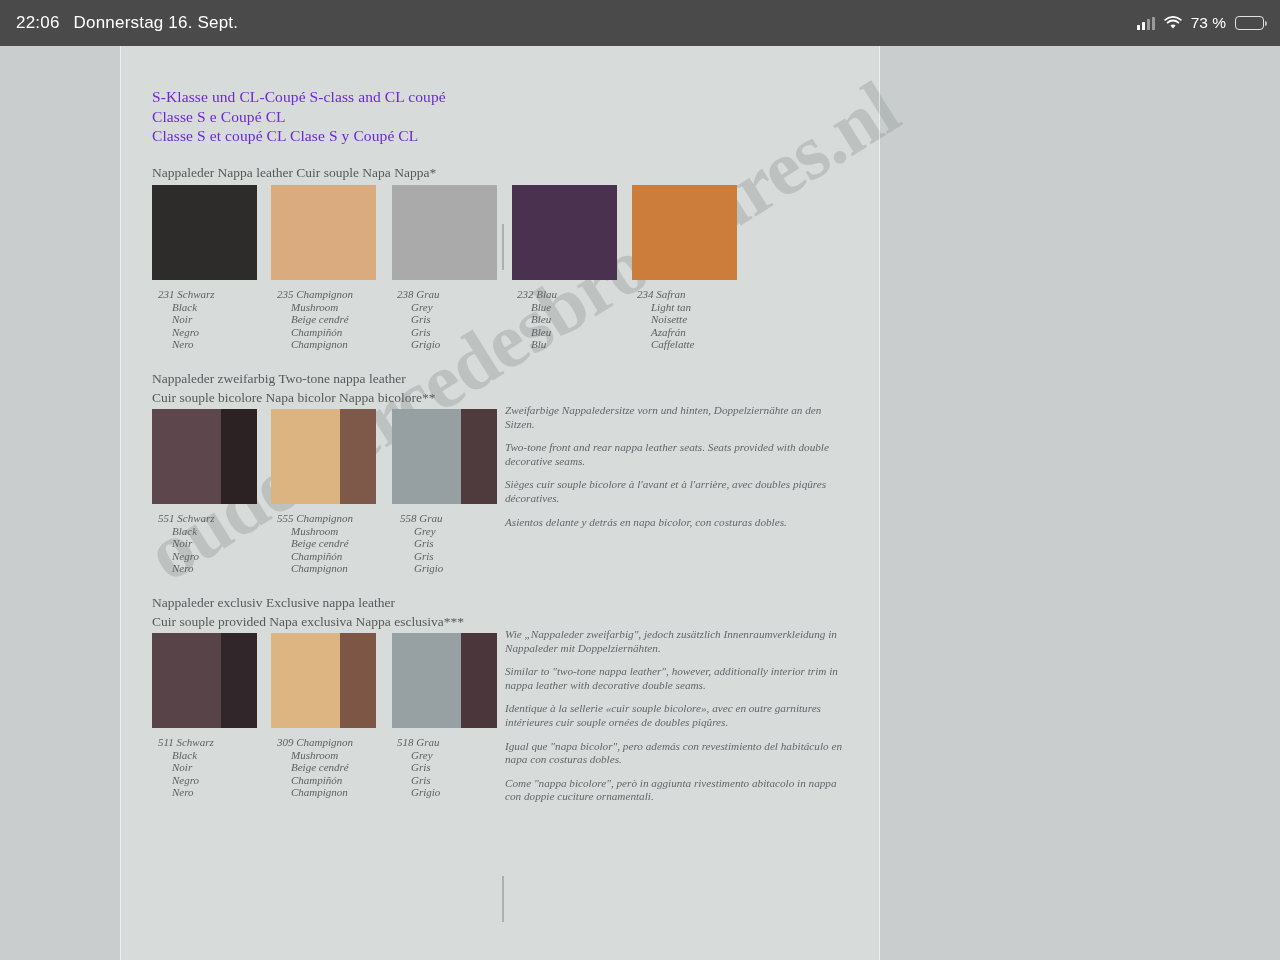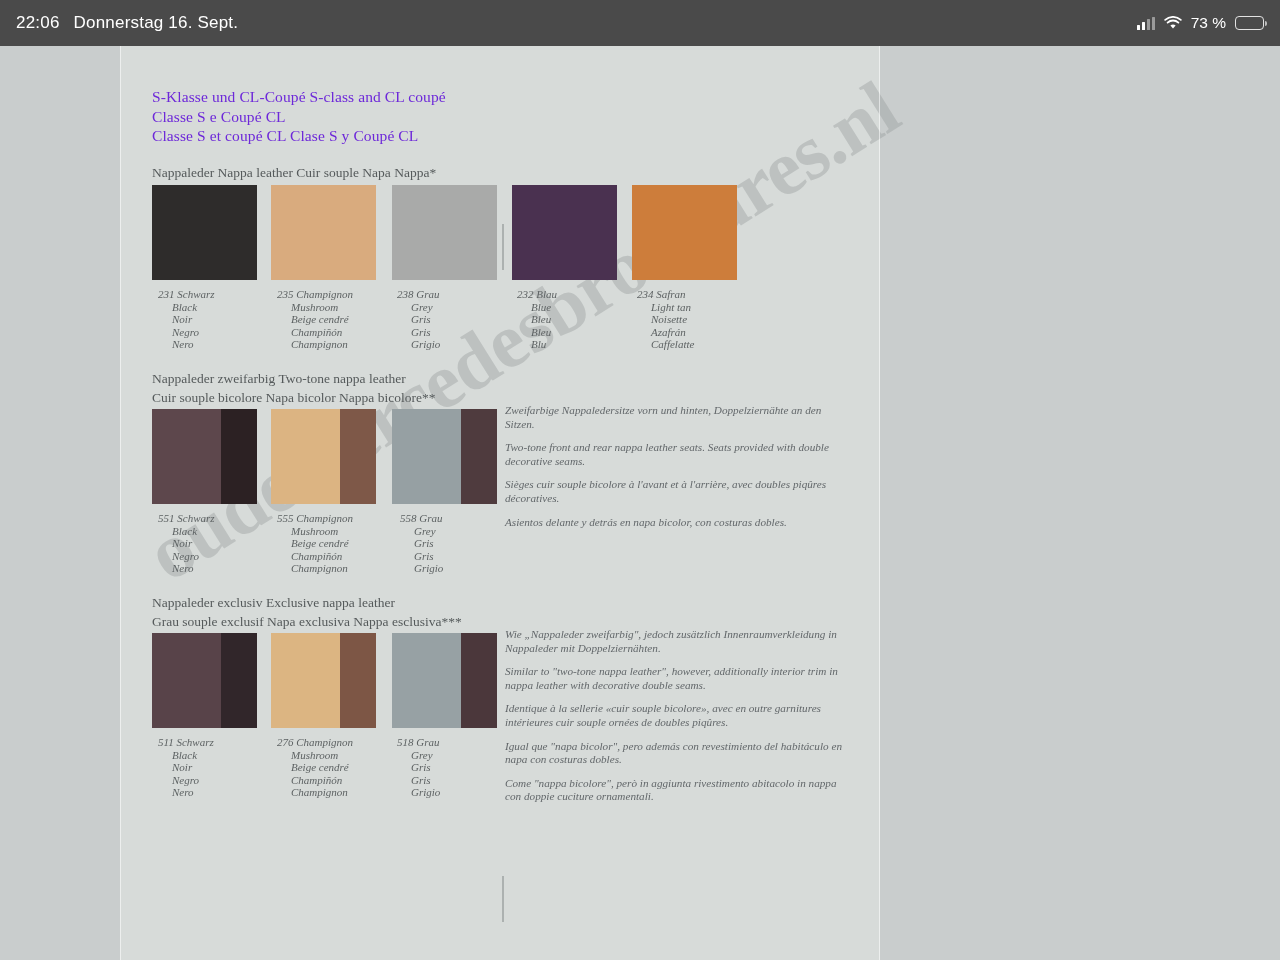--- a/index.html
+++ b/index.html
@@ -407,42 +407,42 @@
 
         <div class="para-block" style="left:385px; top:358px;">
           <p>Zweifarbige Nappaledersitze vorn und hinten, Doppelziernähte an den Sitzen.</p>
           <p>Two-tone front and rear nappa leather seats. Seats provided with double  decorative seams.</p>
           <p>Sièges cuir souple bicolore à l'avant et à l'arrière, avec doubles piqûres décoratives.</p>
           <p>Asientos delante y detrás en napa bicolor, con costuras dobles.</p>
         </div>
 
         <div class="section-head" style="top:548px;">
           <div>Nappaleder exclusiv  Exclusive nappa leather</div>
-          <div>Grau souple exclusif  Napa exclusiva  Nappa esclusiva***</div>
+          <div>Cuir souple provided  Napa exclusiva  Nappa esclusiva***</div>
         </div>
 
         <div class="swatch" style="left:32px; top:587px; width:105px; height:95px;">
           <div class="main" style="width:66%; background:#584349;"></div>
           <div class="accent" style="width:34%; background:#31262a;"></div>
         </div>
         <div class="legend" style="left:38px; top:690px;">
           <div class="code-line"><span class="code">511</span>
             <span>Schwarz</span></div>
           <span class="sub">Black</span>
           <span class="sub">Noir</span>
           <span class="sub">Negro</span>
           <span class="sub">Nero</span>
         </div>
 
         <div class="swatch" style="left:151px; top:587px; width:105px; height:95px;">
           <div class="main" style="width:66%; background:#dcb582;"></div>
           <div class="accent" style="width:34%; background:#7d5645;"></div>
         </div>
         <div class="legend" style="left:157px; top:690px;">
-          <div class="code-line"><span class="code">276</span>
+          <div class="code-line"><span class="code">309</span>
             <span>Champignon</span></div>
           <span class="sub">Mushroom</span>
           <span class="sub">Beige cendré</span>
           <span class="sub">Champiñón</span>
           <span class="sub">Champignon</span>
         </div>
 
         <div class="swatch" style="left:272px; top:587px; width:105px; height:95px;">
           <div class="main" style="width:66%; background:#97a1a4;"></div>
           <div class="accent" style="width:34%; background:#4b373b;"></div>

